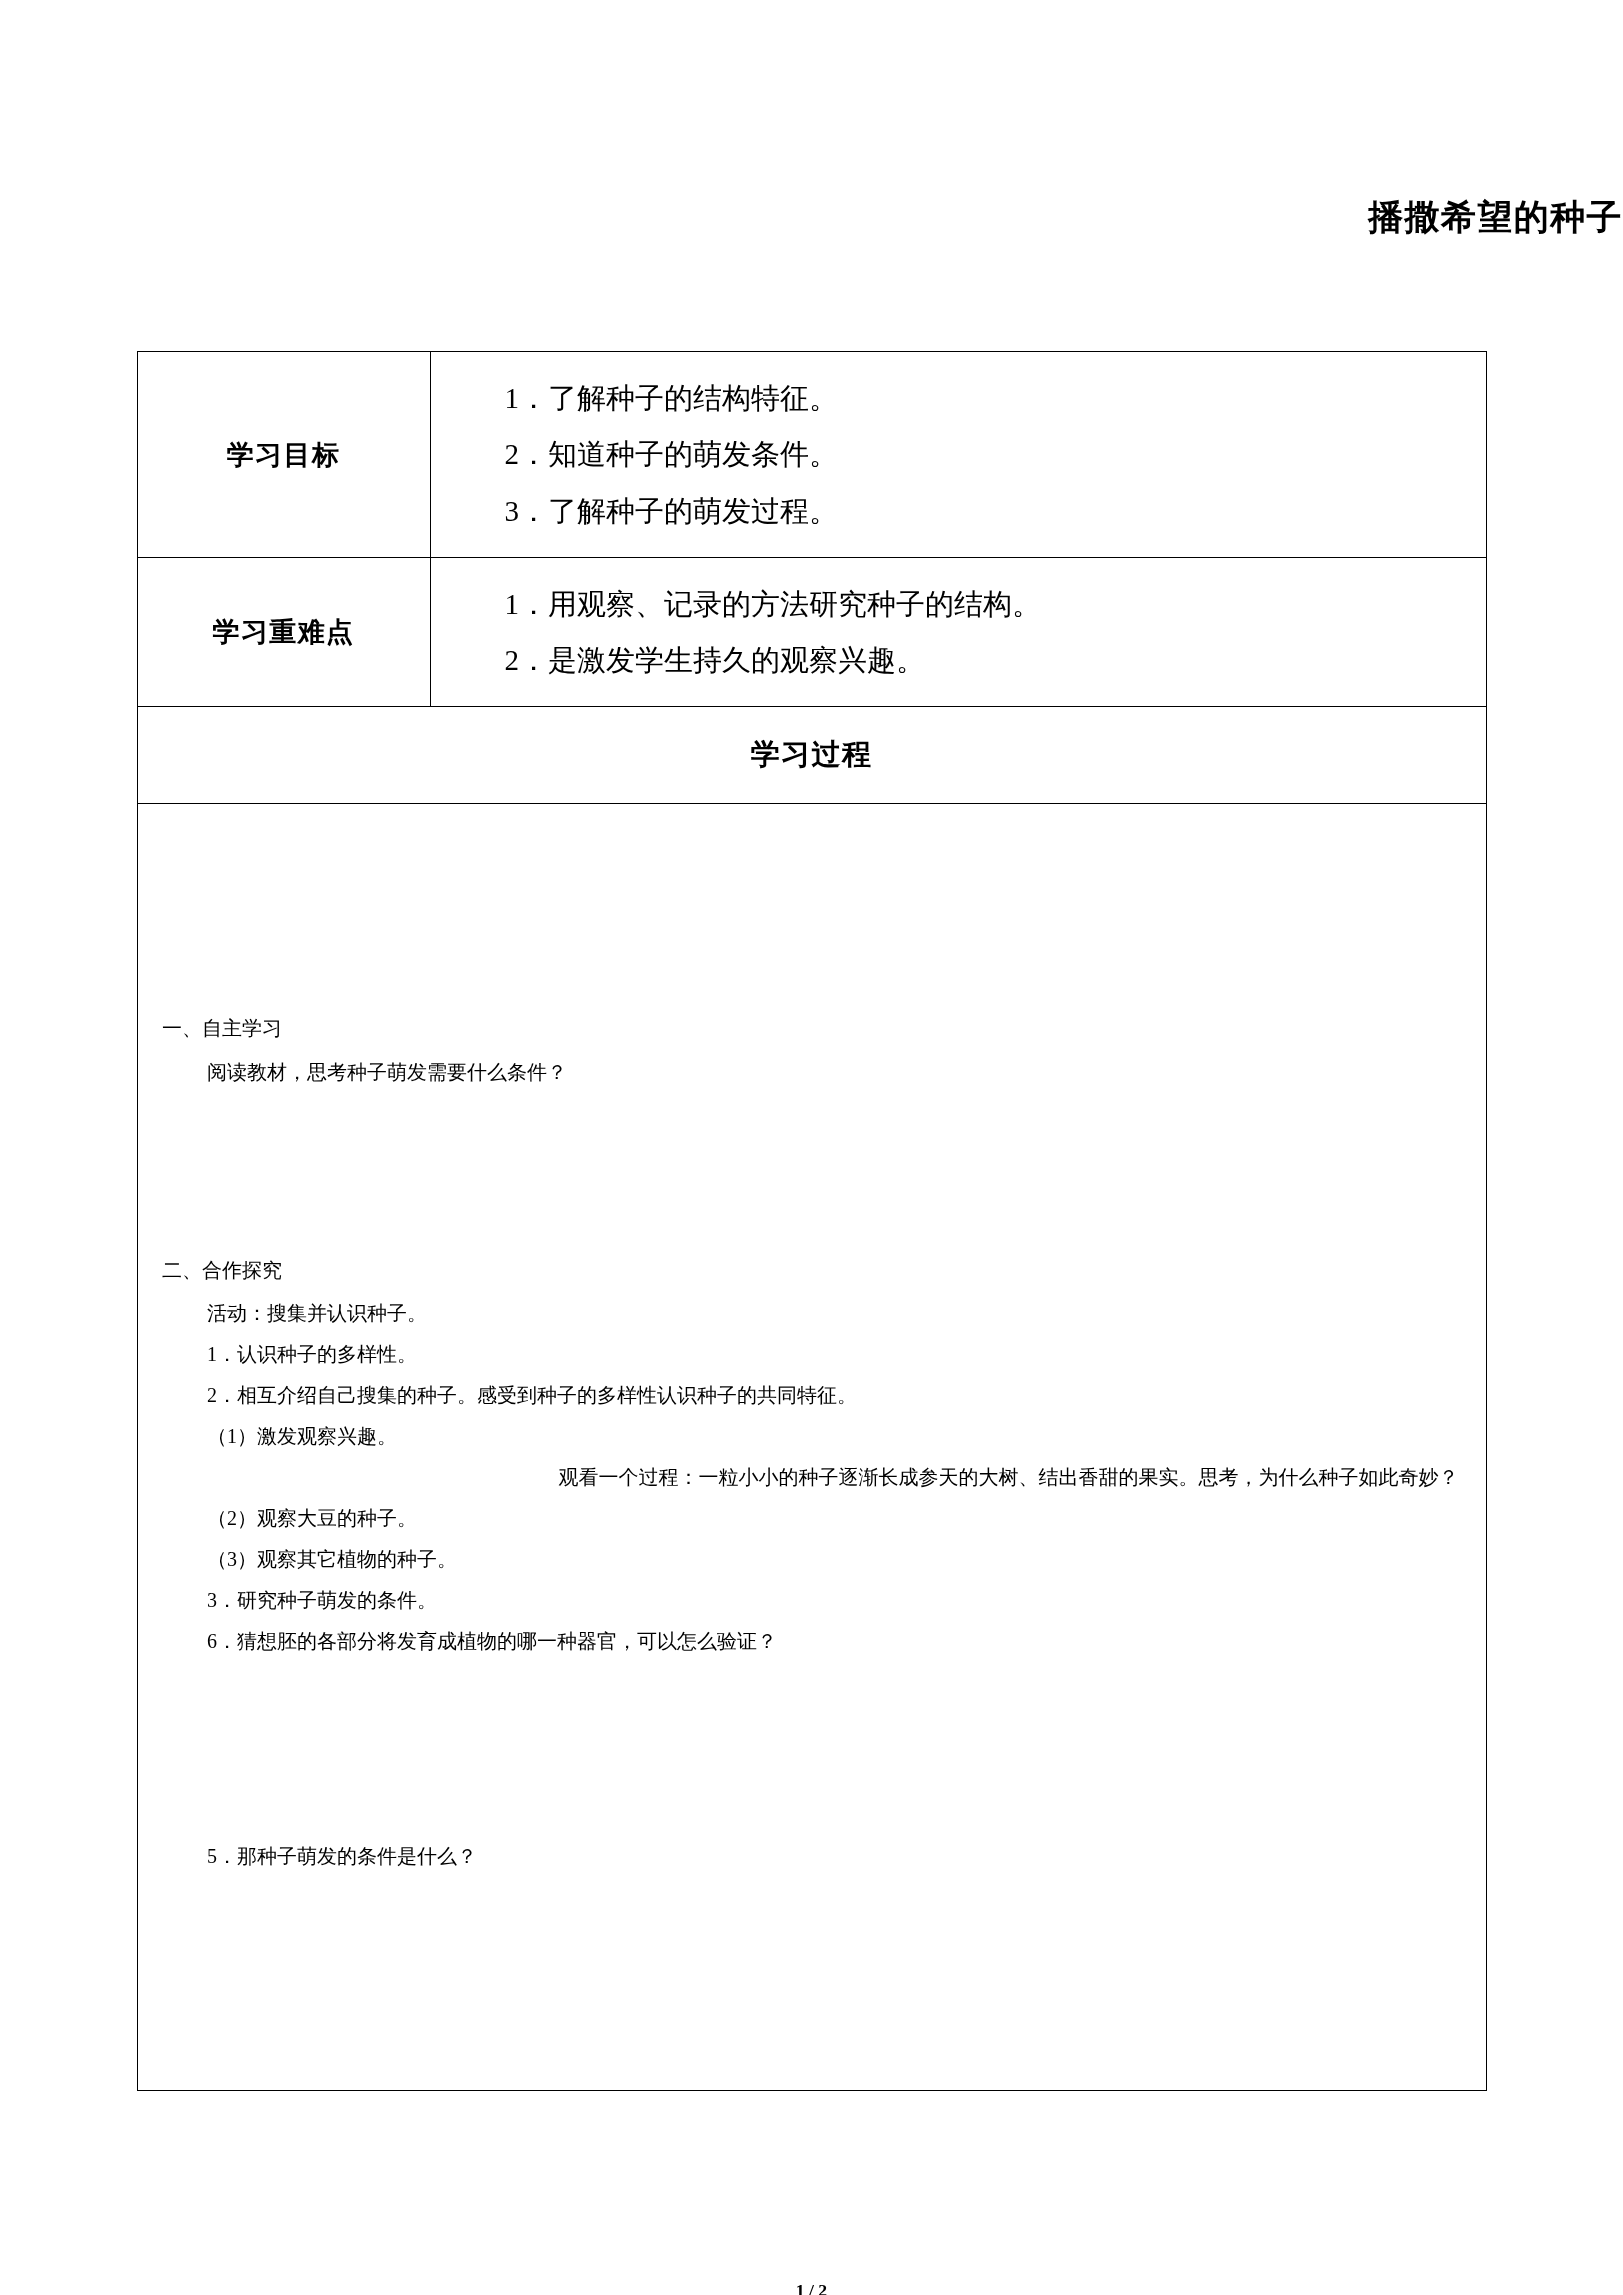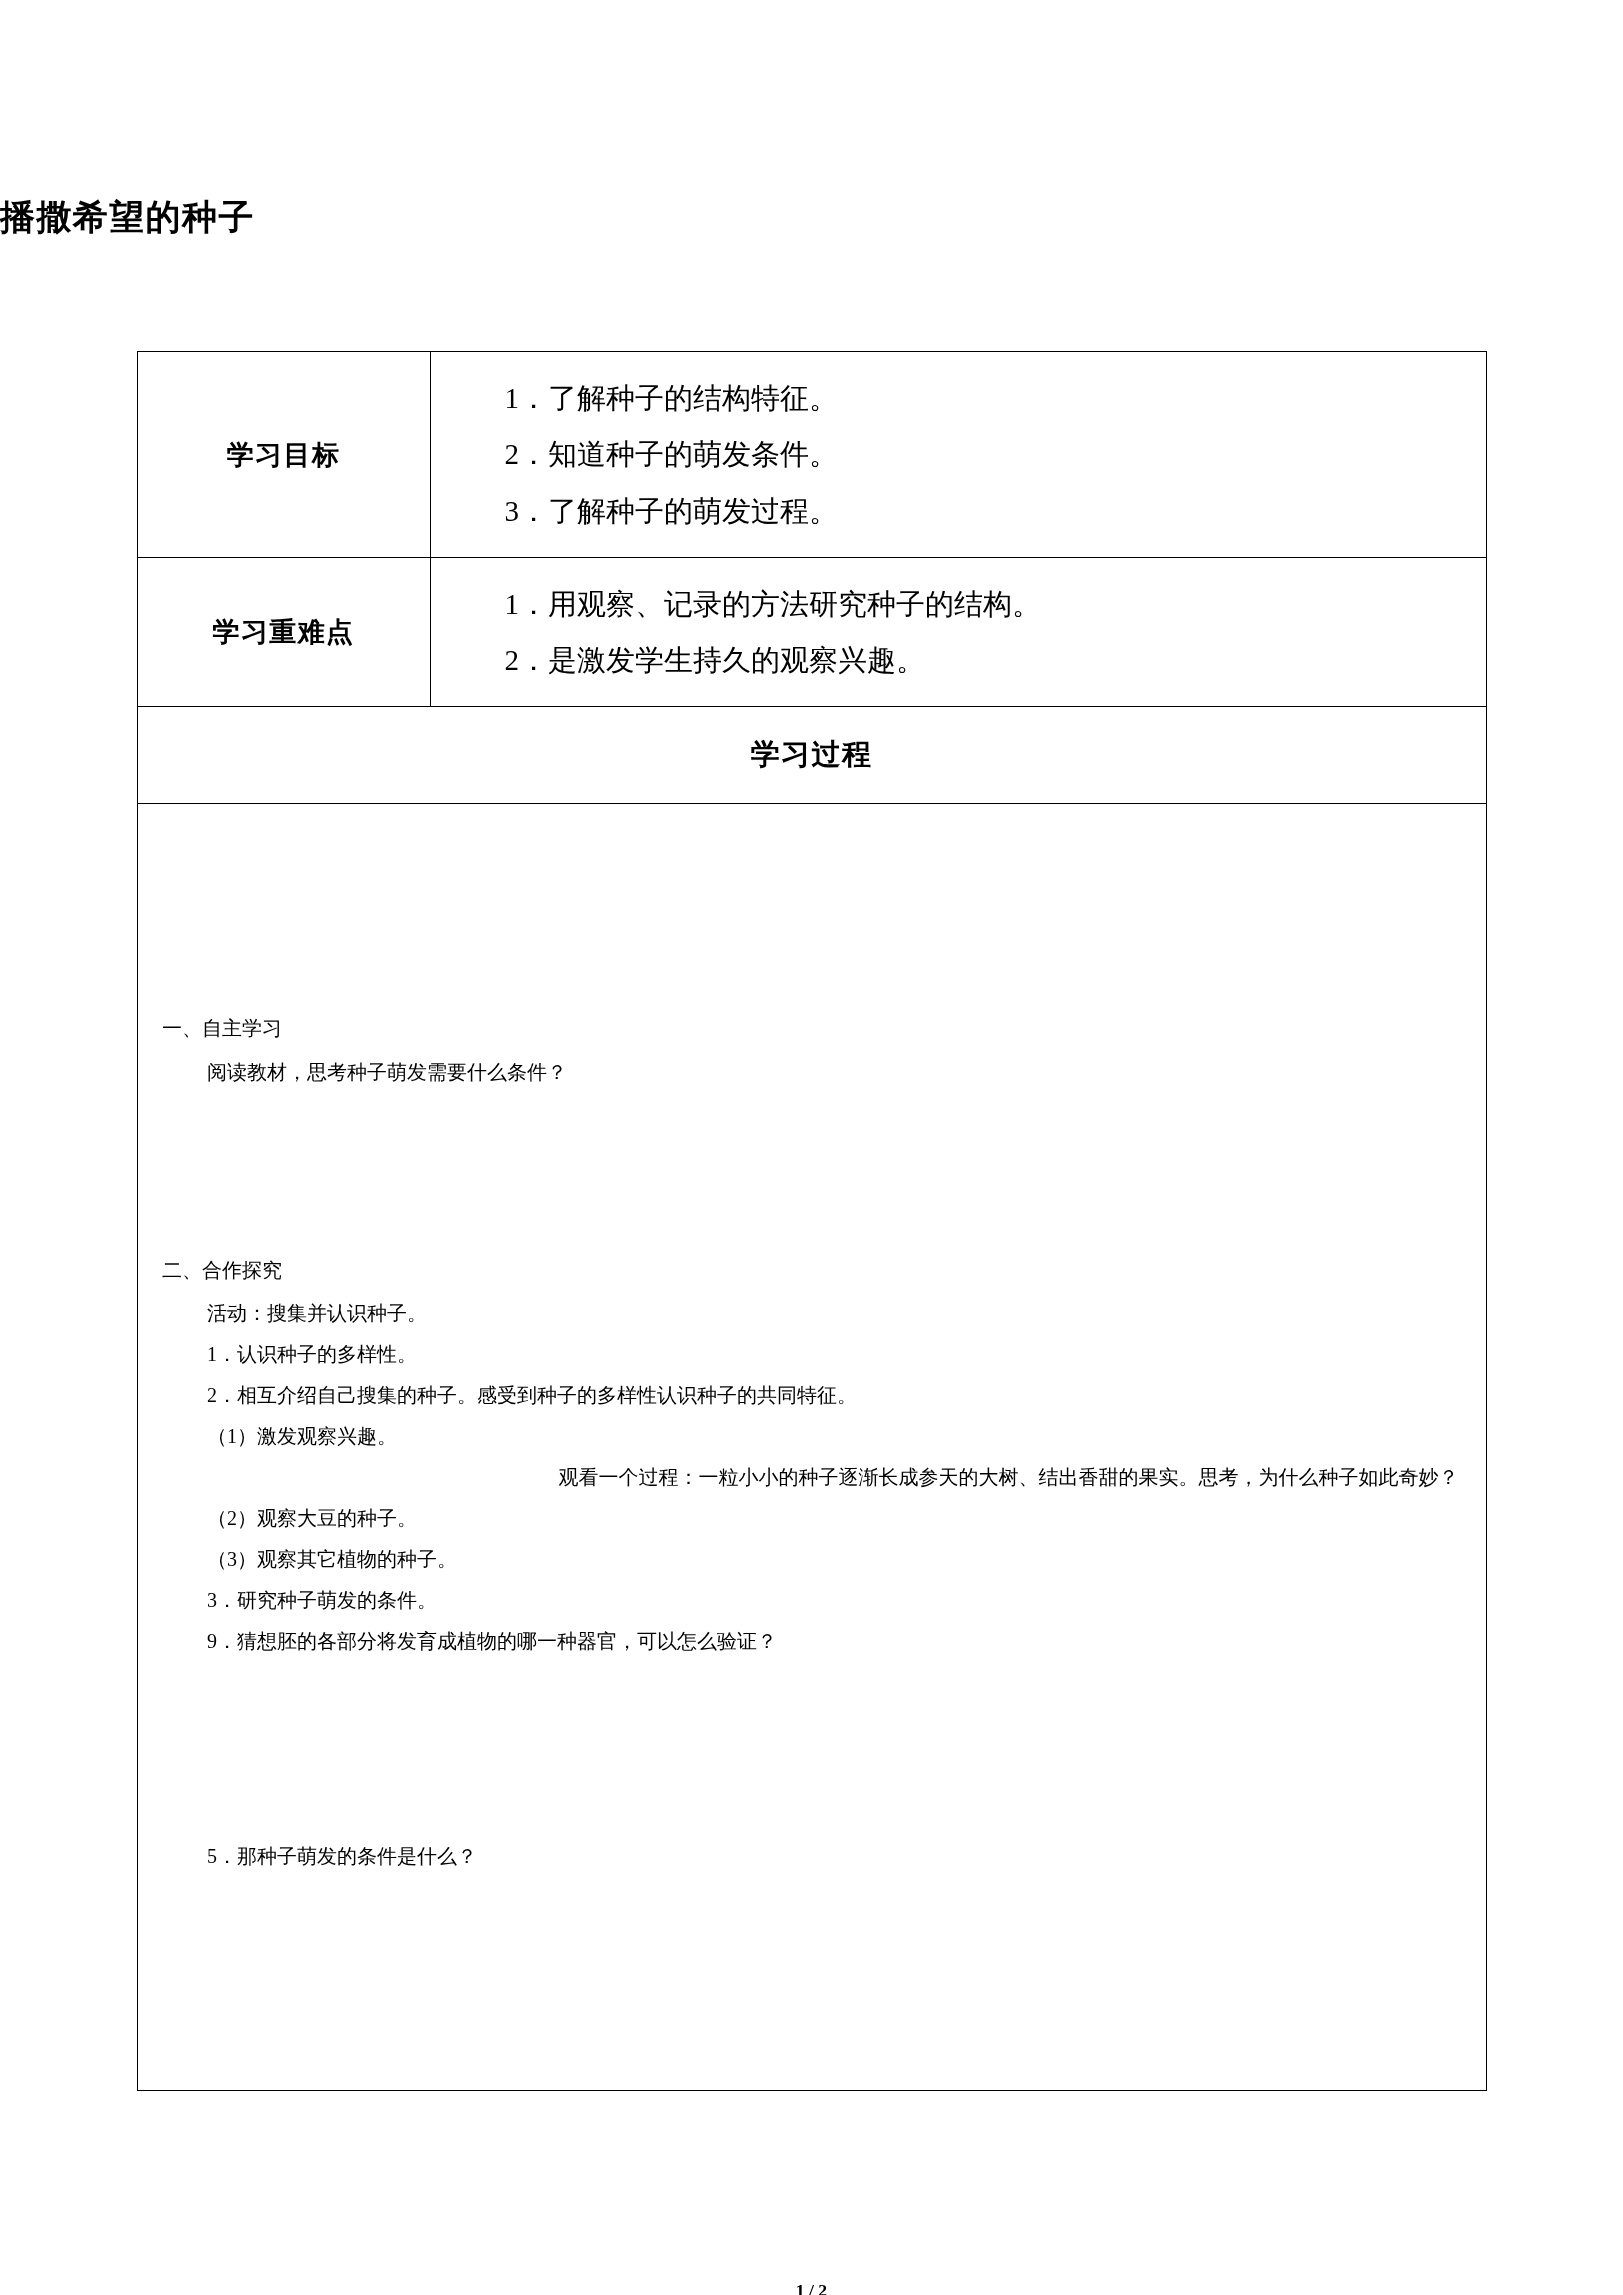--- a/index.html
+++ b/index.html
@@ -15,21 +15,21 @@
     position: relative;
   }
   .page {
     width: 1623px;
     height: 2295px;
     box-sizing: border-box;
     padding: 0;
     position: relative;
   }
   .doc-title {
-    text-align: left;
+    text-align: right;
     font-size: 35px;
     font-weight: bold;
     margin-top: 194px;
     letter-spacing: 1.4px;
     font-family: "Liberation Serif", "DejaVu Serif", serif;
   }
   .sheet {
     width: 1350px;
     margin: 0 auto;
     margin-top: 110px;
@@ -139,21 +139,21 @@
 
           <div class="sec-head">二、合作探究</div>
           <div class="ind1">活动：搜集并认识种子。</div>
           <div class="ind1">1．认识种子的多样性。</div>
           <div class="ind1">2．相互介绍自己搜集的种子。感受到种子的多样性认识种子的共同特征。</div>
           <div class="ind1">（1）激发观察兴趣。</div>
           <div class="flow">观看一个过程：一粒小小的种子逐渐长成参天的大树、结出香甜的果实。思考，为什么种子如此奇妙？</div>
           <div class="ind1">（2）观察大豆的种子。</div>
           <div class="ind1">（3）观察其它植物的种子。</div>
           <div class="ind1">3．研究种子萌发的条件。</div>
-          <div class="ind1">9．猜想胚的各部分将发育成植物的哪一种器官，可以怎么验证？</div>
+          <div class="ind1">6．猜想胚的各部分将发育成植物的哪一种器官，可以怎么验证？</div>
 
           <div class="gap-lg"></div>
 
           <div class="ind1">5．那种子萌发的条件是什么？</div>
         </td>
       </tr>
     </tbody>
   </table>
 
   <div class="footer">1 / 2</div>

